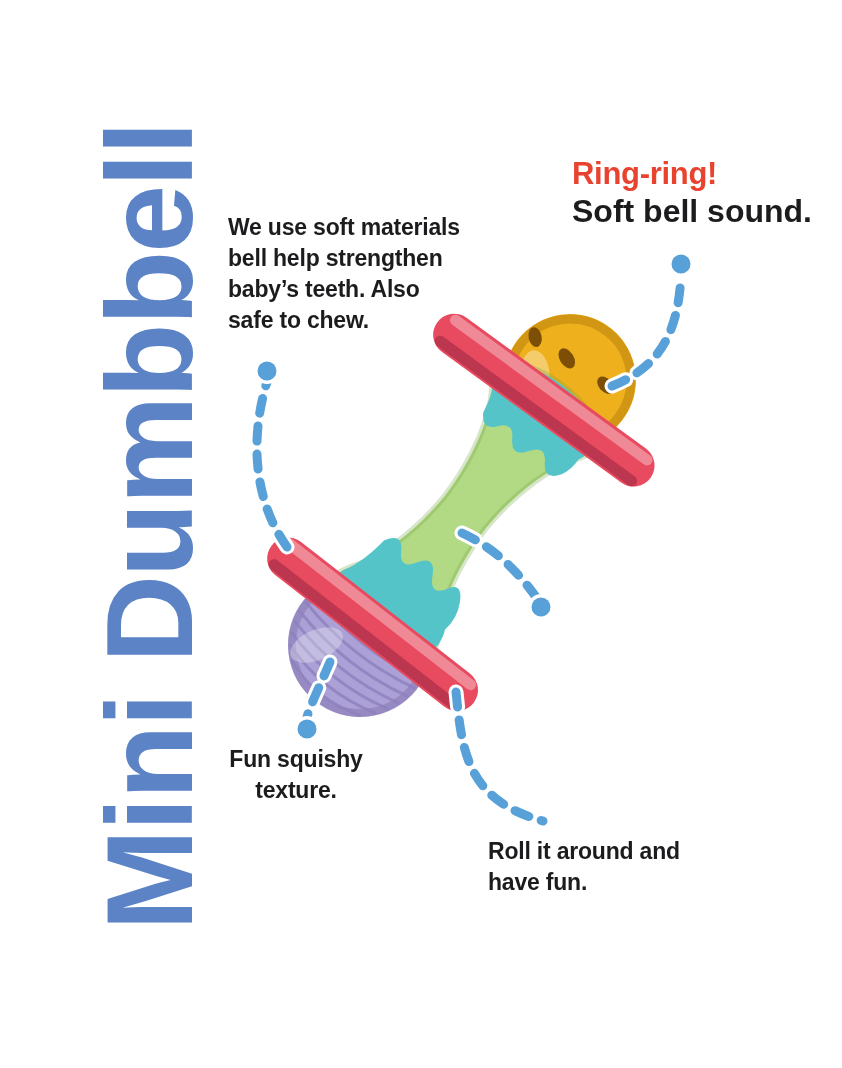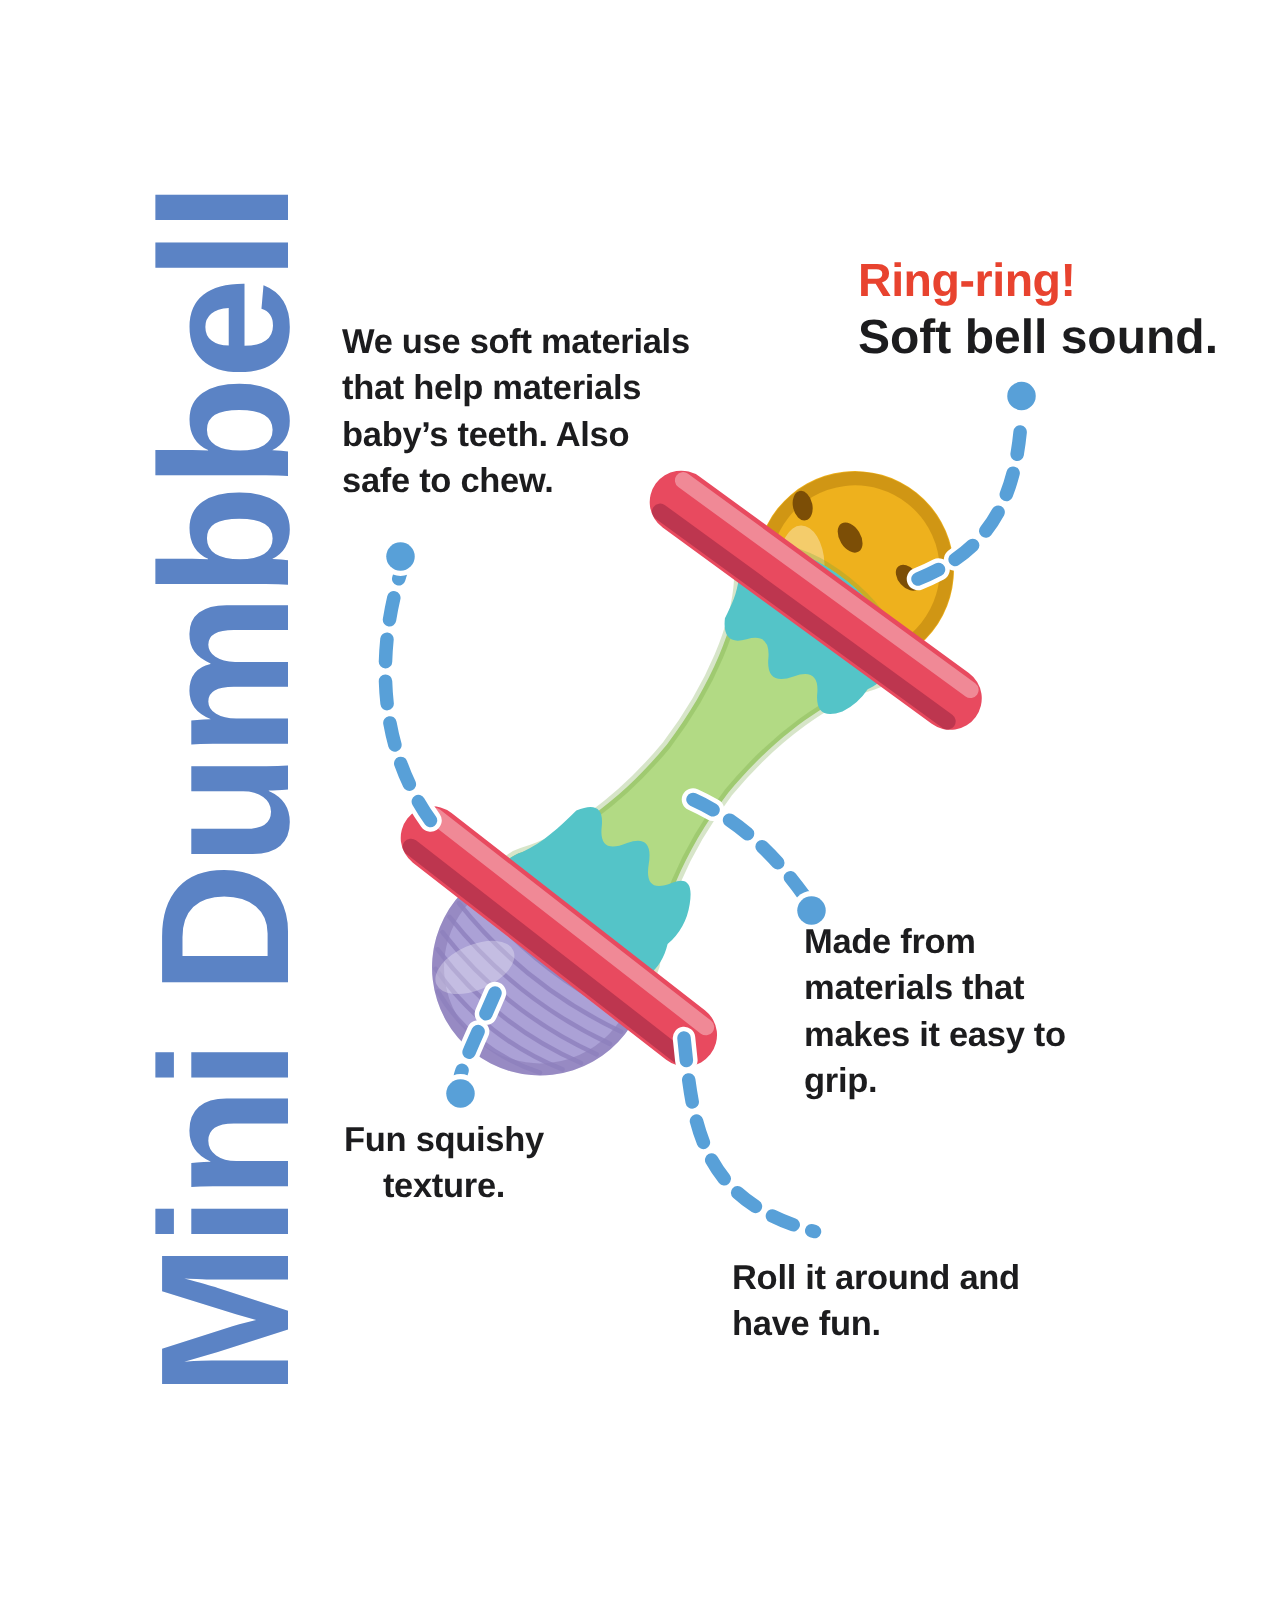--- a/index.html
+++ b/index.html
@@ -13,21 +13,21 @@
     transform:rotate(-90deg);
     font-size:122px;font-weight:800;letter-spacing:-2px;
     color:#5b83c5;white-space:nowrap;
   }
   .note{
     position:absolute;white-space:pre-line;
     font-size:23px;line-height:31px;font-weight:bold;
     color:#1c1c1e;letter-spacing:-0.2px;
   }
   .note-teeth{left:228px;top:212px;}
-  .bell-block{position:absolute;left:572px;top:169px;}
+  .bell-block{position:absolute;left:572px;top:156px;}
   .bell-headline{
     font-size:31px;line-height:36px;font-weight:800;color:#e8432f;
     letter-spacing:-0.3px;margin:0 0 5px 0;
   }
   .bell-sub{font-size:32px;line-height:28px;font-weight:bold;color:#1c1c1e;white-space:pre-line;}
   .note-grip{left:536px;top:612px;}
   .note-squishy{left:206px;top:744px;width:180px;text-align:center;}
   .note-roll{left:488px;top:836px;}
   svg.art{position:absolute;left:0;top:0;}
   .case{stroke:#ffffff;stroke-width:15;fill:none;stroke-linecap:round;stroke-dasharray:15 13;}
@@ -130,33 +130,29 @@
       </g>
 
       <g>
         <path class="case" d="M 456 692 C 462 750 466 800 543 821"></path>
         <path class="lead" d="M 456 692 C 462 750 466 800 543 821" stroke="#58a0d8"></path>
       </g>
     </g>
   </svg>
 
   <div class="note note-teeth">We use soft materials
-that help materials
+bell help strengthen
 baby’s teeth. Also
 safe to chew.</div>
 
   <div class="bell-block">
     <div class="bell-headline">Ring-ring!</div>
     <div class="bell-sub">Soft bell sound.</div>
   </div>
 
-  <div class="note note-grip">Made from
-materials that
-makes it easy to
-grip.</div>
 
   <div class="note note-squishy">Fun squishy
 texture.</div>
 
   <div class="note note-roll">Roll it around and
 have fun.</div>
 
 </div>
 
 </body></html>

